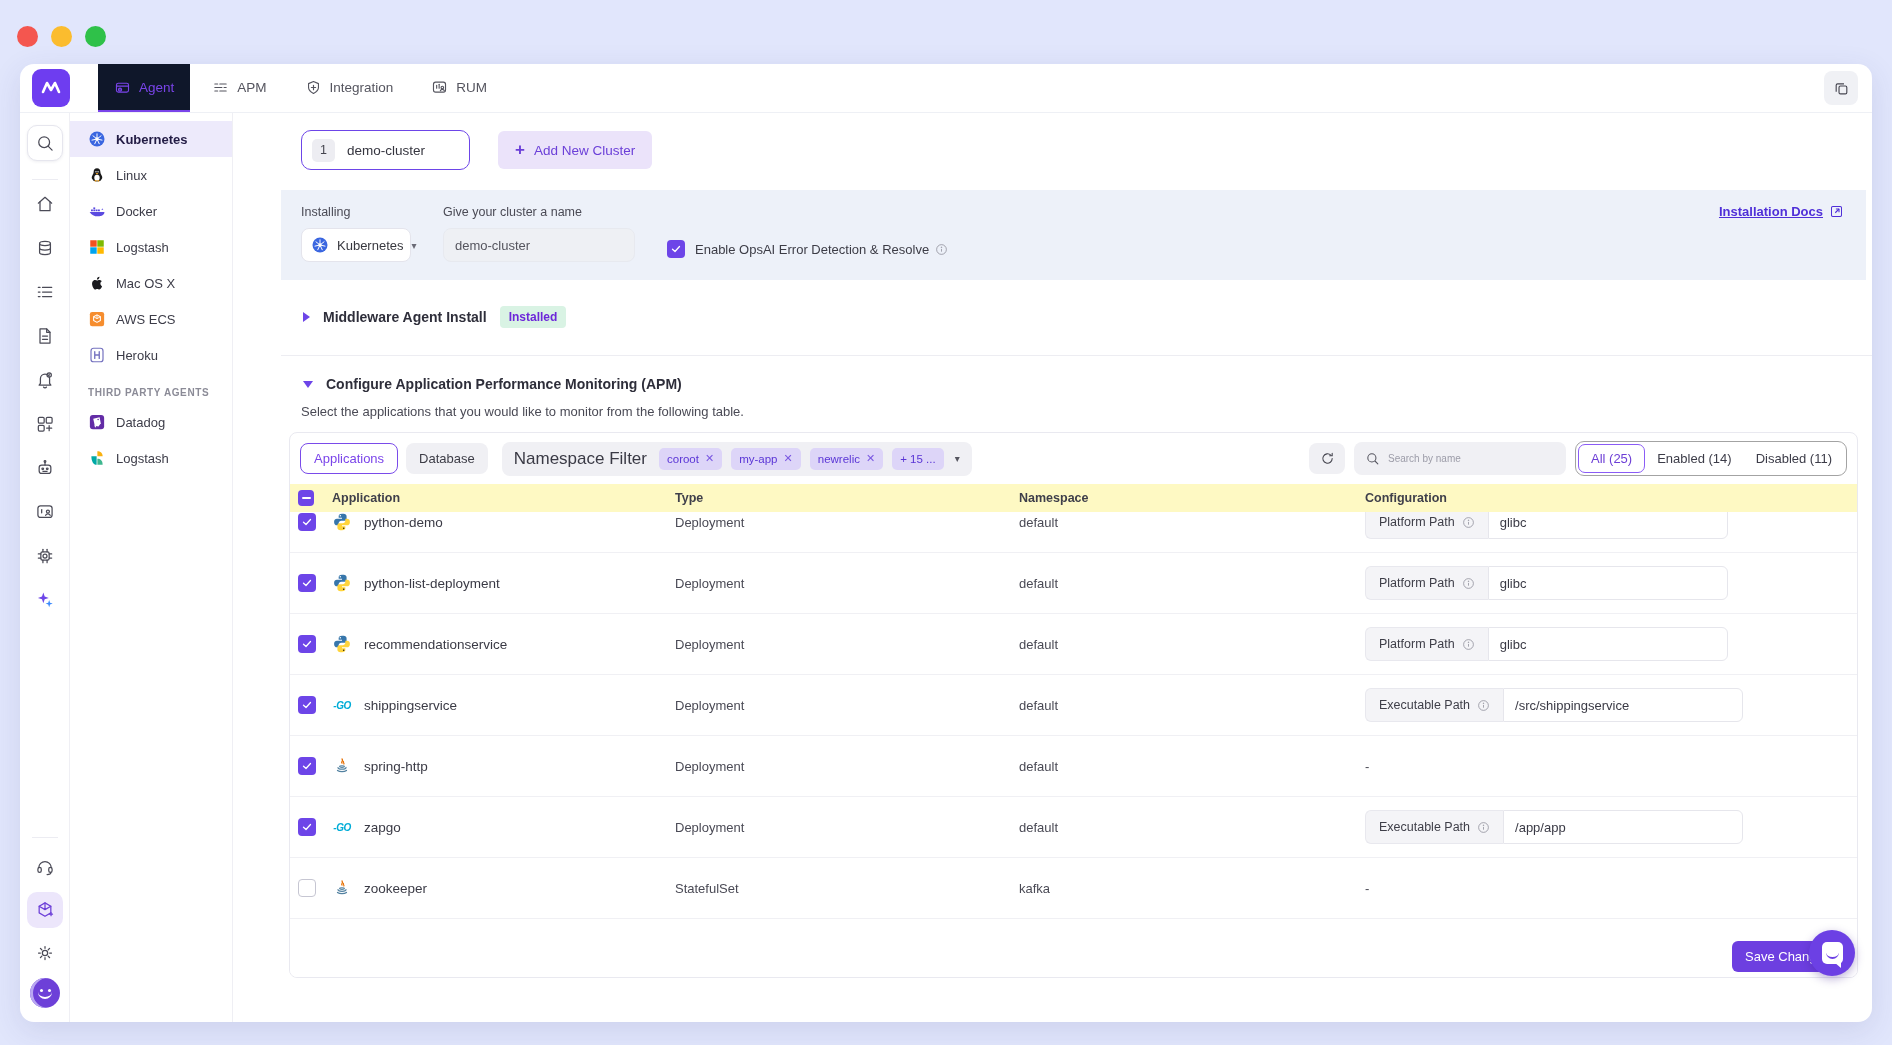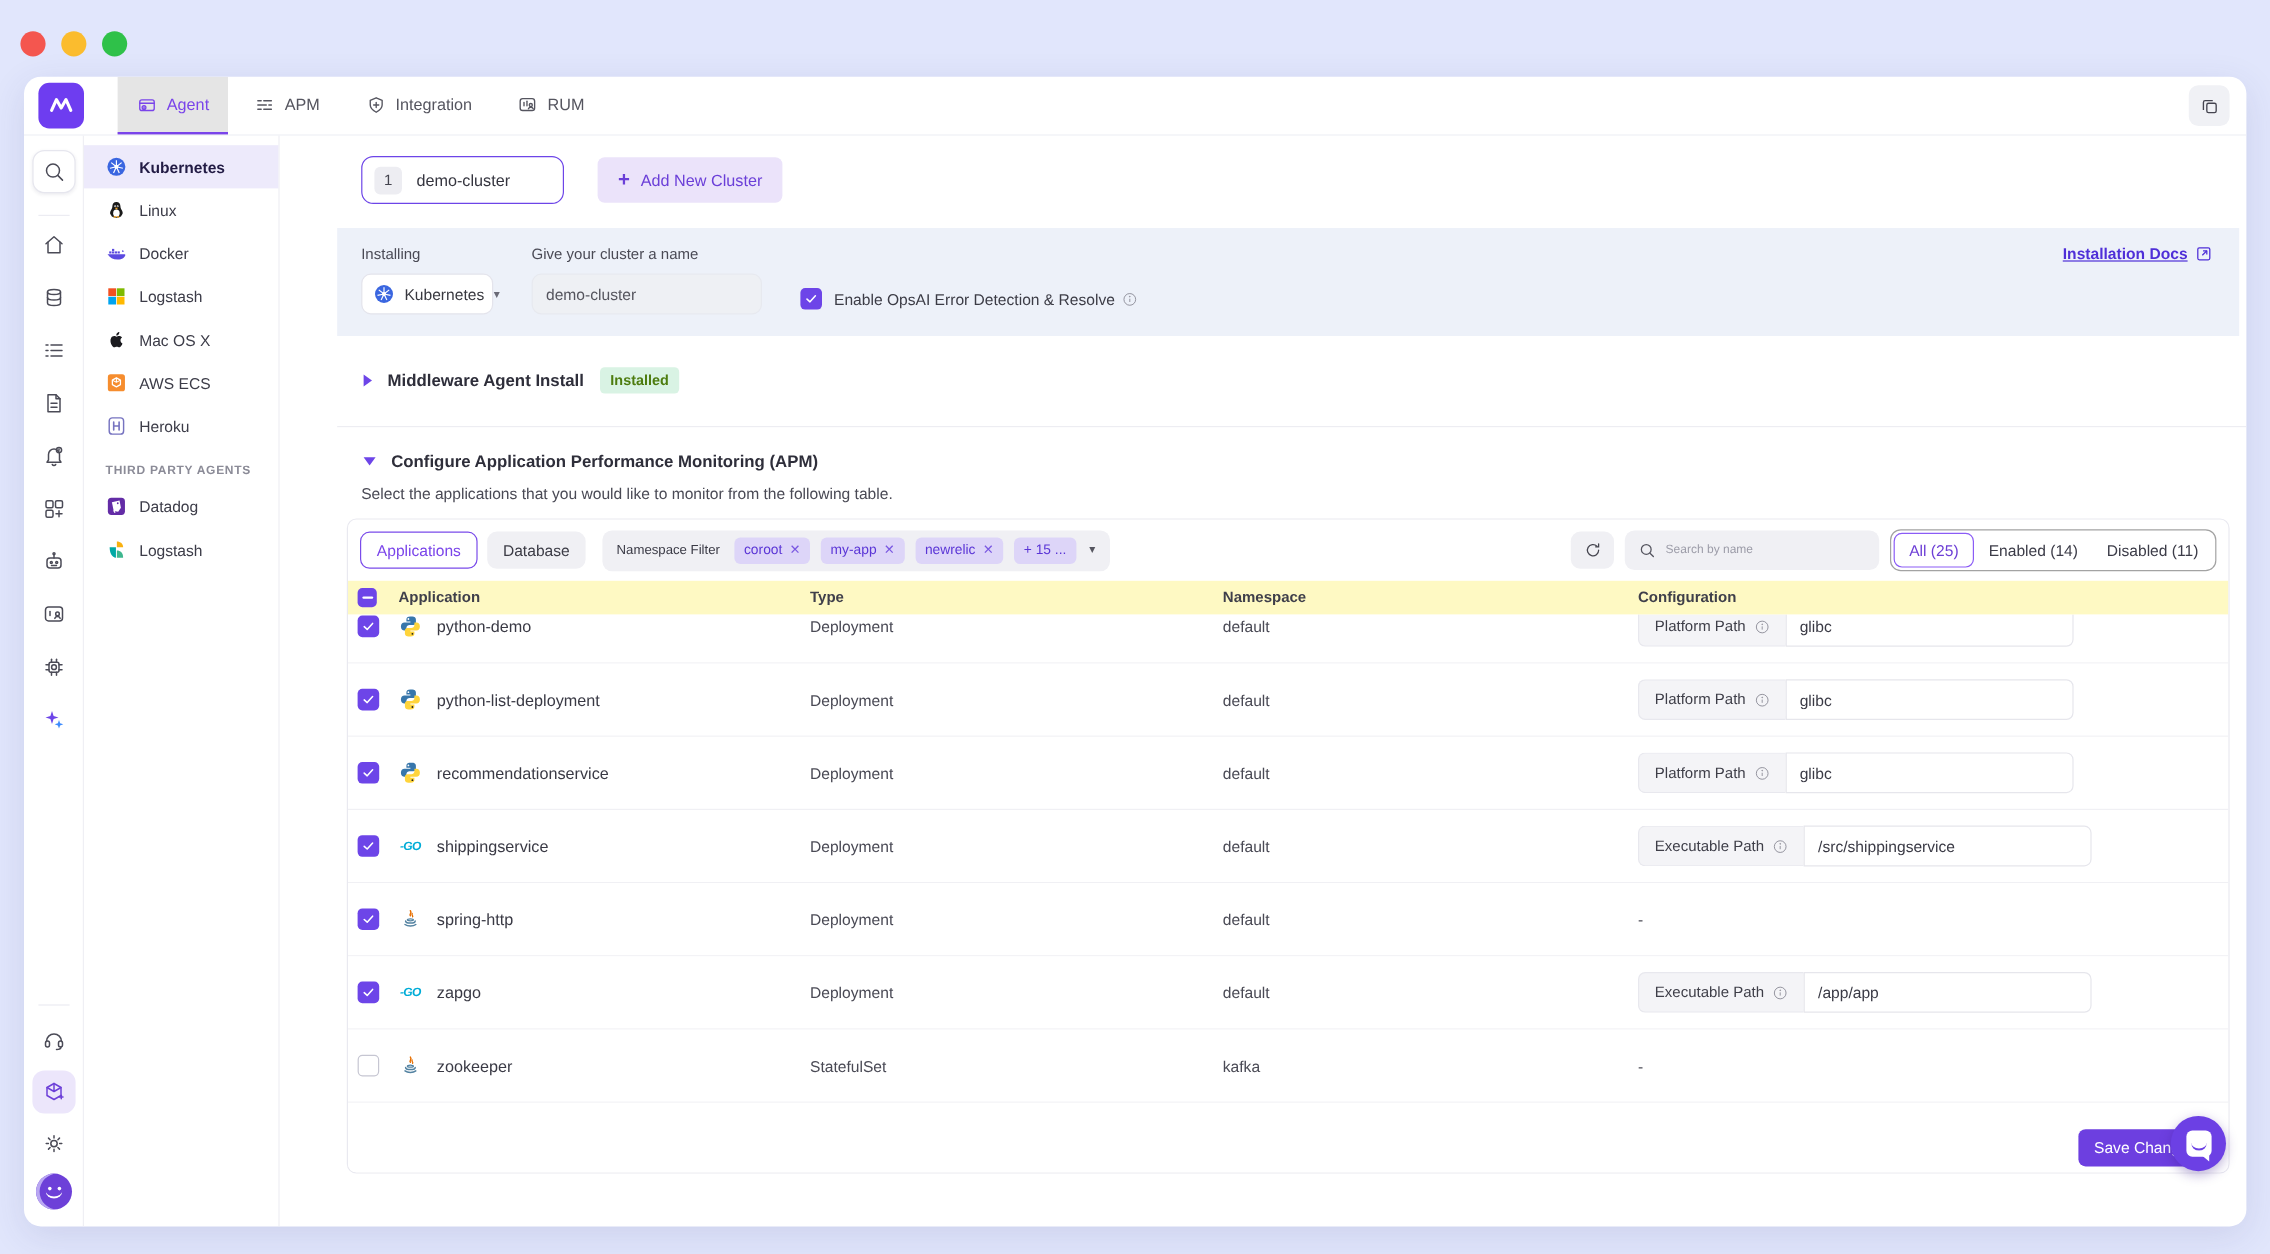--- a/index.html
+++ b/index.html
@@ -13,21 +13,21 @@
 
   
   .window { position:absolute; left:20px; top:64px; width:1852px; height:958px; background:#fff; border-radius:14px; box-shadow:0 8px 30px rgba(60,60,120,.12); overflow:hidden; display:flex; flex-direction:column; }
 
   
   .navbar { height:49px; display:flex; align-items:center; padding:0 14px 0 12px; border-bottom:1px solid #eef0f5; flex:0 0 auto; }
   .logo { width:38px; height:38px; border-radius:9px; background:#6e3df0; display:flex; align-items:center; justify-content:center; margin-right:28px; }
   .navtabs { display:flex; height:100%; align-items:stretch; gap:6px; }
   .navtab { display:flex; align-items:center; gap:8px; padding:0 16px; font-size:13.5px; color:#55555f; border-bottom:2px solid transparent; cursor:pointer; }
   .navtab svg { width:17px; height:17px; stroke:#55555f; fill:none; stroke-width:1.6; stroke-linecap:round; stroke-linejoin:round; }
-  .navtab.active { color:#7a44ea; background:#e5e5e5; border-bottom-color:#7a44ea; }
+  .navtab.active { color:#7a44ea; background:#0f172a; border-bottom-color:#7a44ea; }
   .navtab.active svg { stroke:#7a44ea; }
   .nav-right { margin-left:auto; }
   .sqbtn { width:34px; height:34px; border-radius:8px; background:#f0f1f5; display:flex; align-items:center; justify-content:center; }
   .sqbtn svg { width:17px; height:17px; stroke:#454550; fill:none; stroke-width:1.6; stroke-linejoin:round; }
 
   .bodyrow { flex:1; display:flex; min-height:0; }
 
   
   .rail { width:50px; border-right:1px solid #efeff4; display:flex; flex-direction:column; align-items:center; padding:12px 0 14px; flex:0 0 auto; }
   .rail .search-box { width:36px; height:36px; border:1px solid #e6e6ee; border-radius:10px; background:#fff; box-shadow:0 1px 3px rgba(40,40,80,.08); display:flex; align-items:center; justify-content:center; margin-bottom:10px; }
@@ -75,33 +75,33 @@
   .cb.indet { background:#6d45e8; }
   .cb svg { width:12px; height:12px; stroke:#fff; stroke-width:2.6; fill:none; stroke-linecap:round; stroke-linejoin:round; }
   .cb .minus { width:9px; height:2.4px; background:#fff; border-radius:2px; }
 
   .section-head { display:flex; align-items:center; gap:13px; padding-left:22px; }
   .agent-install { padding-top:26px; }
   .tri { width:0; height:0; }
   .tri.right { border-left:7px solid #6d45e8; border-top:5px solid transparent; border-bottom:5px solid transparent; }
   .tri.down { border-top:7px solid #6d45e8; border-left:5px solid transparent; border-right:5px solid transparent; }
   .section-title { font-size:14px; font-weight:bold; color:#2e2e3a; }
-  .badge-installed { background:#d9f3e4; color:#4d7c0f; font-size:12px; font-weight:bold; padding:4px 9px; border-radius:4px; }
+  .badge-installed { background:#d9f3e4; color:#6d28d9; font-size:12px; font-weight:bold; padding:4px 9px; border-radius:4px; }
   .hdivider { border:none; border-top:1px solid #ededf2; margin:27px 0 0; }
   .configure { padding-top:20px; }
   .section-sub { padding:12px 0 0 20px; font-size:13px; color:#4a4a55; }
 
   
   .table-card { margin:13px 14px 0 8px; border:1px solid #e9e9f0; border-radius:8px; overflow:hidden; background:#fff; }
   .toolbar { display:flex; align-items:center; padding:8px 10px; gap:8px; }
   .pill { height:31px; display:flex; align-items:center; border-radius:8px; font-size:13px; padding:0 13px; cursor:pointer; }
   .pill.src-active { background:#fff; border:1.4px solid #7a4bea; color:#7a44ea; }
   .pill.gray { background:#f0f0f4; color:#3c3c46; }
   .ns-group { height:34px; background:#f0f0f4; border-radius:8px; display:flex; align-items:center; gap:9px; padding:0 12px; margin-left:6px; }
-  .ns-label { font-size:11px; color:#3a3a45; margin-right:3px; }
+  .ns-label { font-size:17px; color:#3a3a45; margin-right:3px; }
   .tag { height:22px; background:#ddd5f8; color:#5a35d6; border-radius:5px; font-size:11.5px; display:flex; align-items:center; gap:6px; padding:0 8px; cursor:pointer; }
   .tag .x { font-weight:bold; font-size:11px; color:#7a58e2; }
   .ns-chev { color:#55555f; font-size:10px; margin-left:2px; cursor:pointer; }
   .tb-right { margin-left:auto; display:flex; align-items:center; gap:9px; }
   .refresh-btn { width:36px; height:31px; background:#f0f0f4; border-radius:8px; display:flex; align-items:center; justify-content:center; cursor:pointer; }
   .refresh-btn svg { width:15px; height:15px; stroke:#45454f; fill:none; stroke-width:1.7; stroke-linecap:round; }
   .searchbox { width:212px; height:33px; background:#f0f0f4; border-radius:8px; display:flex; align-items:center; gap:8px; padding:0 11px; }
   .searchbox svg { width:15px; height:15px; stroke:#55555f; fill:none; stroke-width:1.7; stroke-linecap:round; }
   .searchbox input { border:none; background:transparent; outline:none; font-size:10px; color:#3a3a45; width:150px; font-family:inherit; }
   .searchbox input::placeholder { color:#9c9ca8; }

